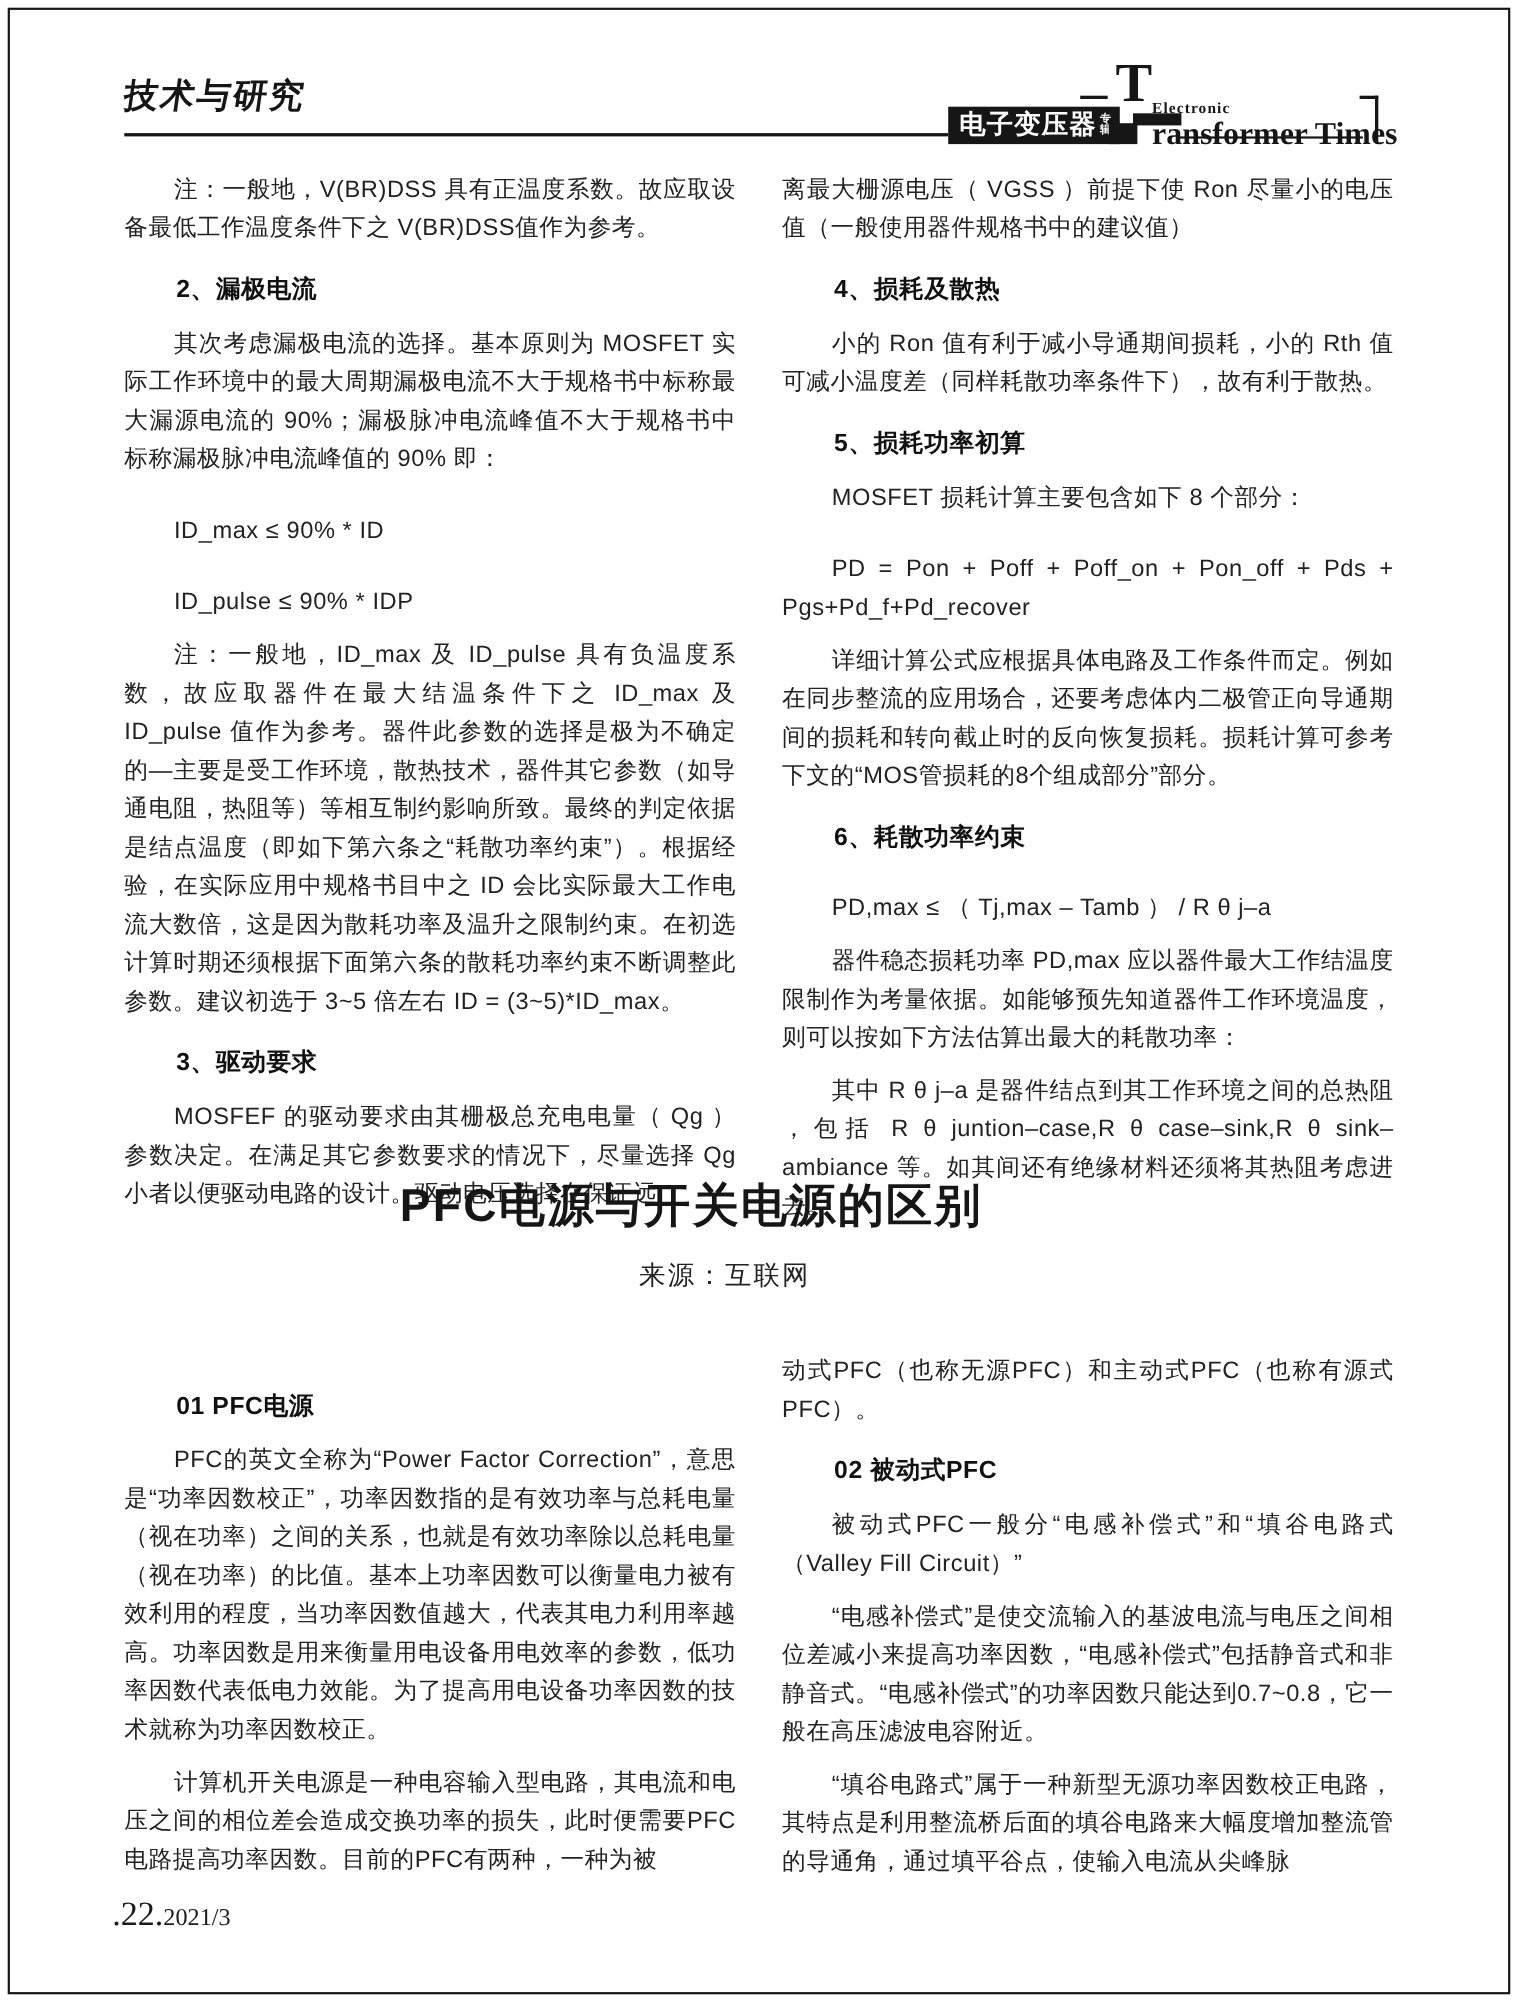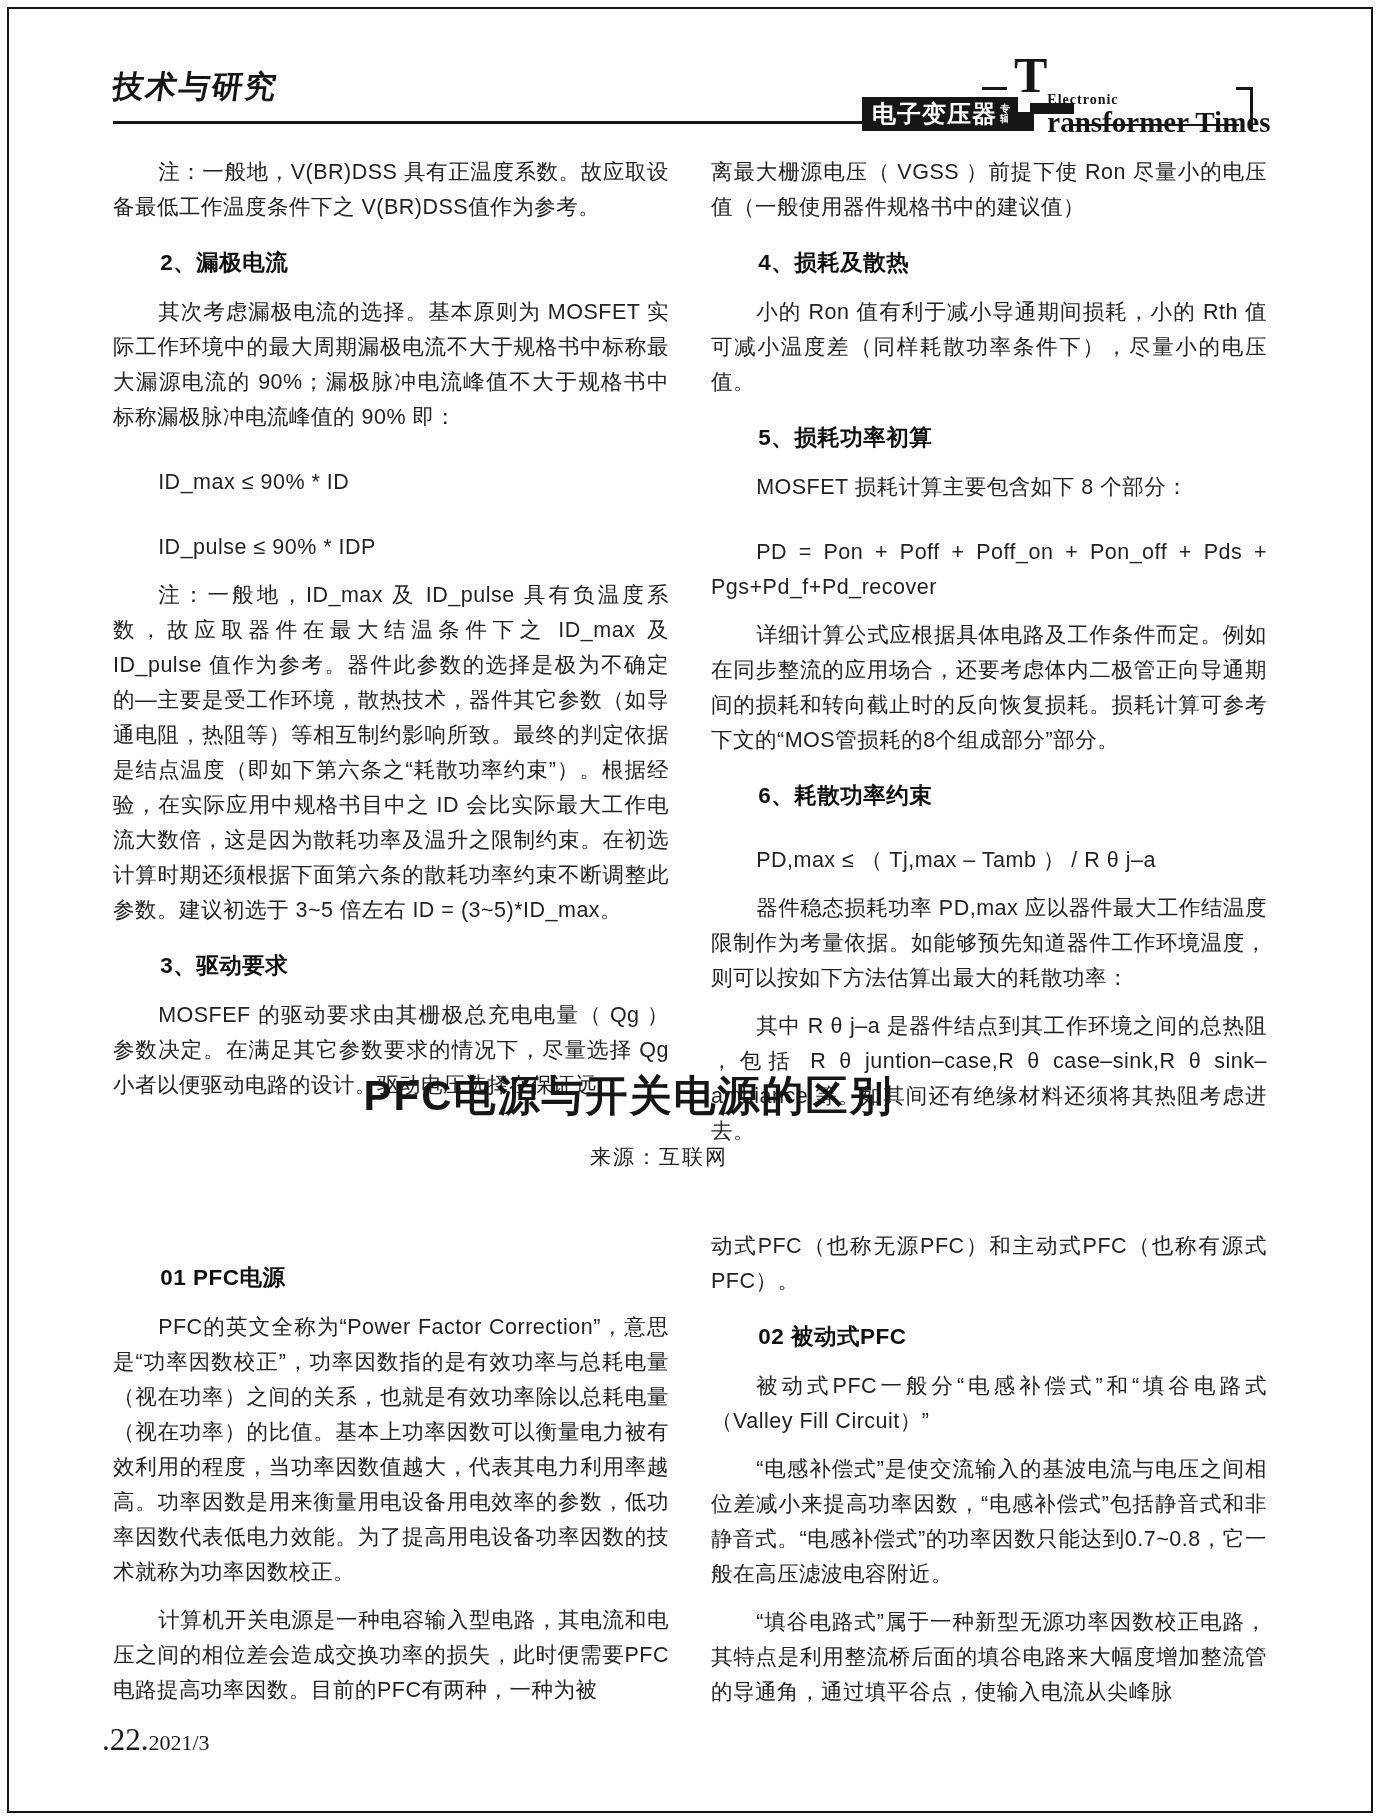--- a/index.html
+++ b/index.html
@@ -70,21 +70,21 @@
     font-size:22.5px;margin:20px 0 15px;
   }
   
   .article2-title{
     position:absolute;left:0;top:1068px;width:1257px;
     text-align:center;font-size:42px;font-weight:bold;color:#161616;
     letter-spacing:2px;
   }
   .article2-source{
     position:absolute;left:0;top:1143px;width:1318px;
-    text-align:center;font-size:21px;color:#222;letter-spacing:2px;
+    text-align:center;font-size:24px;color:#222;letter-spacing:2px;
   }
   
   .footer{
     position:absolute;left:102px;top:1722px;
     font-family:"Liberation Serif","DejaVu Serif",serif;color:#1a1a1a;
     display:flex;align-items:baseline;
   }
   .footer-page{font-size:31px;}
   .footer-issue{font-size:22px;}
 </style>
@@ -124,21 +124,21 @@
       <div class="block para">其次考虑漏极电流的选择。基本原则为 MOSFET 实际工作环境中的最大周期漏极电流不大于规格书中标称最大漏源电流的 90%；漏极脉冲电流峰值不大于规格书中标称漏极脉冲电流峰值的 90% 即：</div>
       <div class="block formula">ID_max ≤ 90% * ID</div>
       <div class="block formula">ID_pulse ≤ 90% * IDP</div>
       <div class="block para">注：一般地，ID_max 及 ID_pulse 具有负温度系数，故应取器件在最大结温条件下之 ID_max 及 ID_pulse 值作为参考。器件此参数的选择是极为不确定的—主要是受工作环境，散热技术，器件其它参数（如导通电阻，热阻等）等相互制约影响所致。最终的判定依据是结点温度（即如下第六条之“耗散功率约束”）。根据经验，在实际应用中规格书目中之 ID 会比实际最大工作电流大数倍，这是因为散耗功率及温升之限制约束。在初选计算时期还须根据下面第六条的散耗功率约束不断调整此参数。建议初选于 3~5 倍左右 ID = (3~5)*ID_max。</div>
       <div class="block heading">3、驱动要求</div>
       <div class="block para">MOSFEF 的驱动要求由其栅极总充电电量（ Qg ）参数决定。在满足其它参数要求的情况下，尽量选择 Qg 小者以便驱动电路的设计。驱动电压选择在保证远</div>
     </div>
   <div class="col col-a1-right">
       <div class="block cont">离最大栅源电压（ VGSS ）前提下使 Ron 尽量小的电压值（一般使用器件规格书中的建议值）</div>
       <div class="block heading">4、损耗及散热</div>
-      <div class="block para">小的 Ron 值有利于减小导通期间损耗，小的 Rth 值可减小温度差（同样耗散功率条件下），尽量小的电压值。</div>
+      <div class="block para">小的 Ron 值有利于减小导通期间损耗，小的 Rth 值可减小温度差（同样耗散功率条件下），故有利于散热。</div>
       <div class="block heading">5、损耗功率初算</div>
       <div class="block para">MOSFET 损耗计算主要包含如下 8 个部分：</div>
       <div class="block formula">PD = Pon + Poff + Poff_on + Pon_off + Pds + Pgs+Pd_f+Pd_recover</div>
       <div class="block para">详细计算公式应根据具体电路及工作条件而定。例如在同步整流的应用场合，还要考虑体内二极管正向导通期间的损耗和转向截止时的反向恢复损耗。损耗计算可参考下文的“MOS管损耗的8个组成部分”部分。</div>
       <div class="block heading">6、耗散功率约束</div>
       <div class="block formula">PD,max ≤ （ Tj,max – Tamb ） / R θ j–a</div>
       <div class="block para">器件稳态损耗功率 PD,max 应以器件最大工作结温度限制作为考量依据。如能够预先知道器件工作环境温度，则可以按如下方法估算出最大的耗散功率：</div>
       <div class="block para">其中 R θ j–a 是器件结点到其工作环境之间的总热阻 ，包括 R θ juntion–case,R θ case–sink,R θ sink–ambiance 等。如其间还有绝缘材料还须将其热阻考虑进去。</div>
     </div>
 

